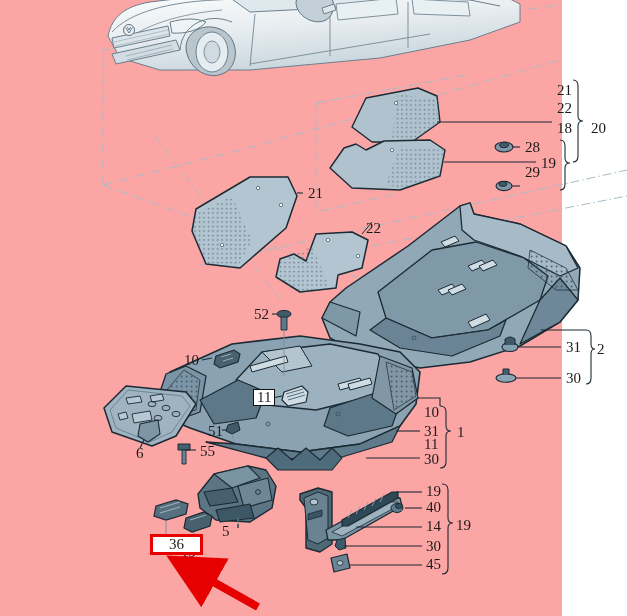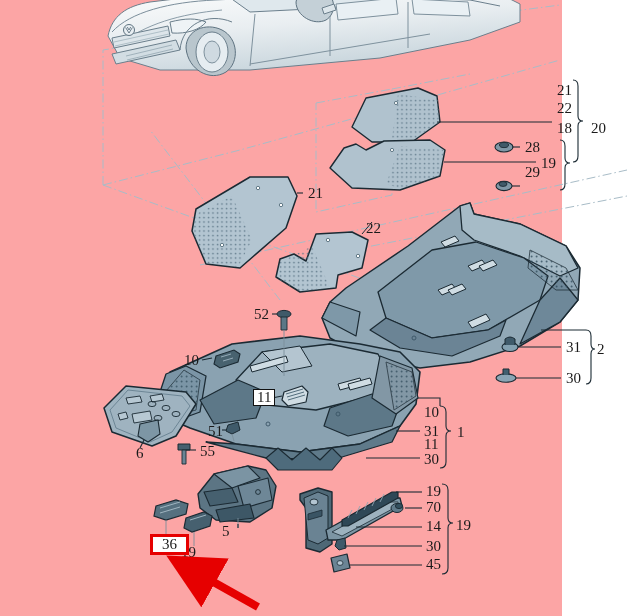--- a/index.html
+++ b/index.html
@@ -4,21 +4,21 @@
 <title>Parts Diagram</title>
 <style>
   html,body{margin:0;padding:0;background:#fff;}
   body{width:627px;height:616px;overflow:hidden;
        font-family:"Liberation Serif",serif;}
   #stage{position:relative;width:562px;height:616px;background:#fca5a5;}
   #stage svg.layer{position:absolute;left:0;top:0;width:627px;height:616px;}
   .lbl{position:absolute;font-family:"Liberation Serif",serif;
        font-size:15px;color:#1a1a1a;line-height:1;white-space:nowrap;}
   .lbl.boxed{border:1.4px solid #111;background:#fff;padding:0px 3px;}
-  .lbl.hl{border:3px solid #e60000;background:#fff;padding:0px 9px;}
+  .lbl.hl{border:3px solid #e60000;background:#fff;padding:0px 16px;}
 </style>
 </head>
 <body>
 
 <div id="stage">
 
   <svg class="layer" viewBox="0 0 627 616">
     <defs>
       <pattern id="dots" width="5" height="5" patternUnits="userSpaceOnUse">
         <circle cx="1.6" cy="1.6" r="1.0" fill="#2f4a5a"></circle>
@@ -381,21 +381,21 @@
   <div class="lbl boxed" style="left:253px;top:389px">11</div>
   <div class="lbl" style="left:424px;top:405px">10</div>
   <div class="lbl" style="left:457px;top:425px">1</div>
   <div class="lbl" style="left:424px;top:424px">31</div>
   <div class="lbl" style="left:424px;top:437px">11</div>
   <div class="lbl" style="left:424px;top:452px">30</div>
   <div class="lbl" style="left:208px;top:424px">51</div>
   <div class="lbl" style="left:200px;top:444px">55</div>
   <div class="lbl" style="left:136px;top:446px">6</div>
   <div class="lbl" style="left:426px;top:484px">19</div>
-  <div class="lbl" style="left:426px;top:500px">70</div>
+  <div class="lbl" style="left:426px;top:500px">40</div>
   <div class="lbl" style="left:426px;top:519px">14</div>
   <div class="lbl" style="left:456px;top:518px">19</div>
   <div class="lbl" style="left:426px;top:539px">30</div>
   <div class="lbl" style="left:426px;top:557px">45</div>
   <div class="lbl" style="left:222px;top:524px">5</div>
   <div class="lbl" style="left:181px;top:545px">19</div>
   <div class="lbl hl" style="left:150px;top:534px">36</div>
 
   <svg class="layer" viewBox="0 0 627 616">
     <path d="M258,607 L176,561" stroke="#e60000" stroke-width="8" fill="none" stroke-linecap="butt" marker-end="url(#redhead)"></path>

